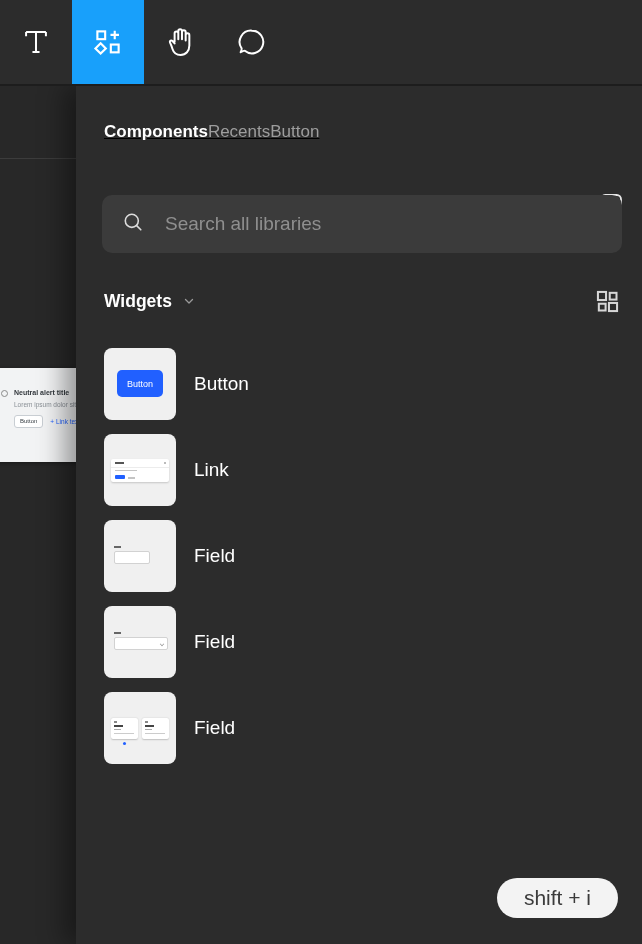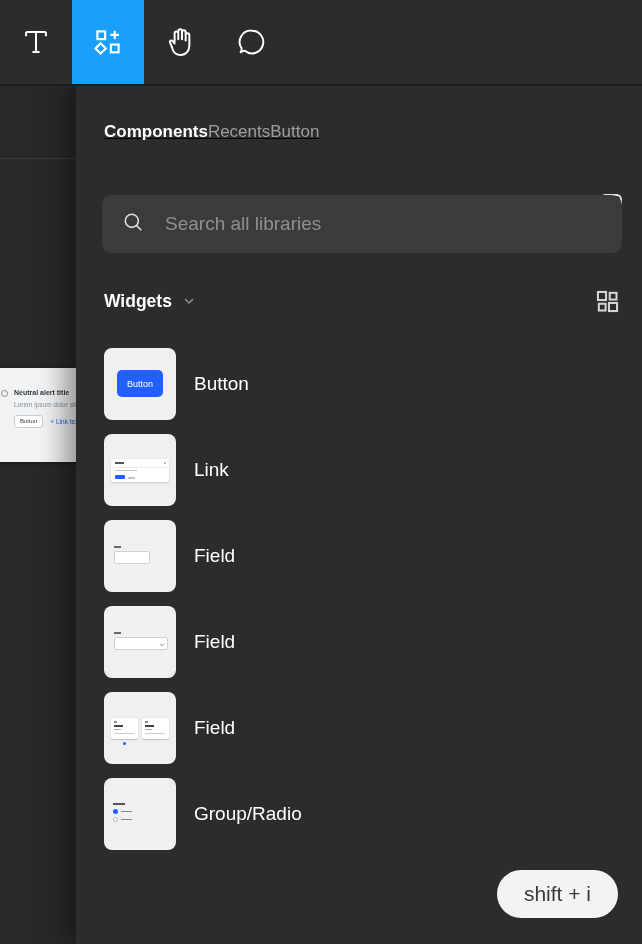--- a/index.html
+++ b/index.html
@@ -91,21 +91,21 @@
   .mini-dot{position:absolute;left:19px;top:50px;width:3px;height:3px;border-radius:50%;background:var(--primary-blue);}
   .mini-radio-label{position:absolute;left:9px;top:25px;width:12px;height:2px;background:#555;}
   .mini-radio-row{position:absolute;left:9px;display:flex;align-items:center;gap:3px;}
   .mini-radio-row.r1{top:31px;} .mini-radio-row.r2{top:39px;}
   .rdo{width:5px;height:5px;border-radius:50%;}
   .rdo.on{background:var(--primary-blue);}
   .rdo.off{background:#fff;border:1px solid #b9b9b9;}
   .rline{width:11px;height:1.5px;background:#8d8d8d;}
 
   
-  .shortcut-pill{position:absolute;right:24px;bottom:26px;height:48px;padding:0 27px;background:var(--pill-bg);
+  .shortcut-pill{position:absolute;right:24px;bottom:26px;height:40px;padding:0 27px;background:var(--pill-bg);
     border-radius:24px;display:flex;align-items:center;font-size:21px;color:#3b3b3b;z-index:40;}
 </style>
 </head>
 <body>
 
 <div class="stage">
 
   <div class="canvas">
     <div class="canvas-divider"></div>
     <div class="alert-card">
@@ -251,33 +251,19 @@
               <span class="l1"></span>
               <span class="l2"></span>
               <span class="l3"></span>
               <span class="l4"></span>
             </div>
           <span class="mini-dot"></span>
         </div>
         <span class="item-label">Field</span>
       </div>
 
-      <div class="item-row">
-        <div class="thumb">
-          <span class="mini-radio-label"></span>
-          <span class="mini-radio-row r1">
-              <span class="rdo on"></span>
-              <span class="rline"></span>
-            </span>
-          <span class="mini-radio-row r2">
-              <span class="rdo off"></span>
-              <span class="rline"></span>
-            </span>
-        </div>
-        <span class="item-label">Group/Radio</span>
-      </div>
 
     </div>
   </div>
 
   <div class="shortcut-pill">shift + i</div>
 
 </div>
 
 </body></html>

